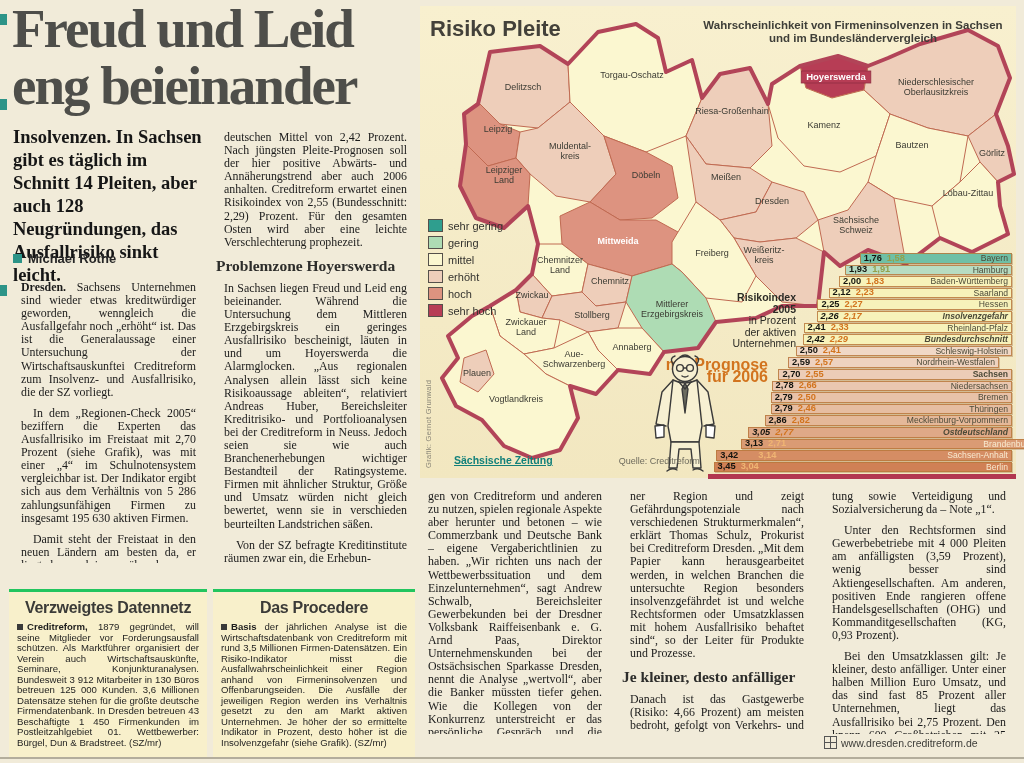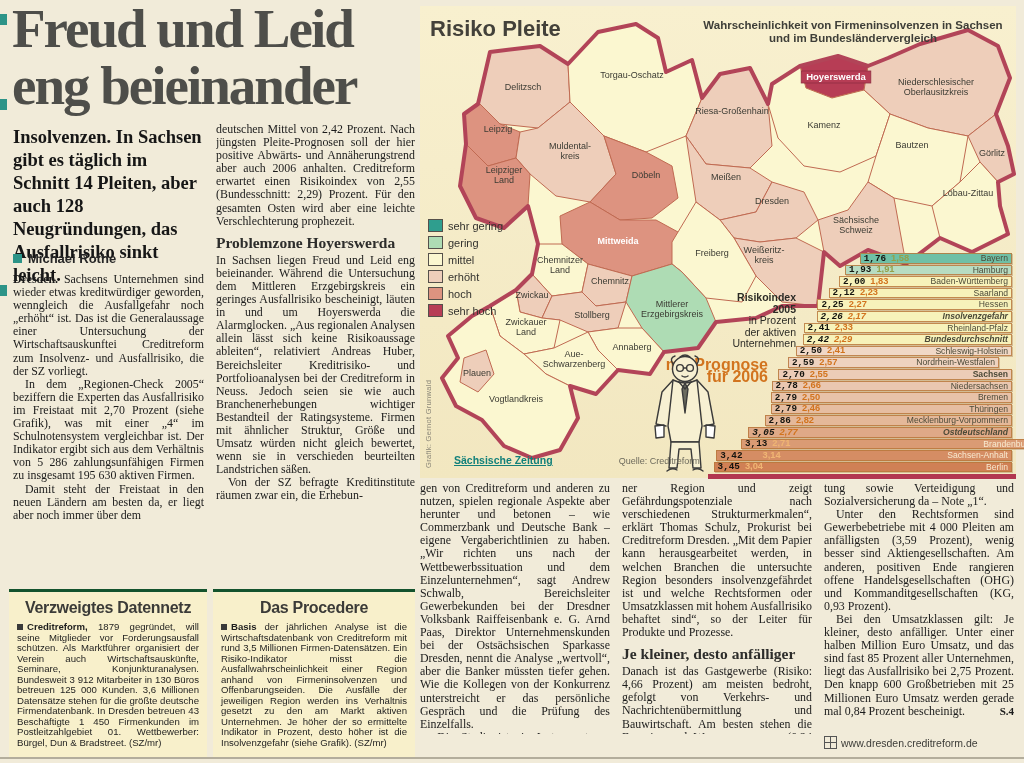--- a/index.html
+++ b/index.html
@@ -10,33 +10,33 @@
   
   .headline{position:absolute;left:12px;top:0px;width:406px;margin:0;
             font-size:55px;line-height:57px;font-weight:700;color:#4e4e4a;letter-spacing:-2px;}
   .lead{position:absolute;left:13px;top:126px;width:193px;margin:0;
         font-size:18.5px;line-height:23px;font-weight:600;color:#161616;}
   .byline{position:absolute;left:13px;top:251px;font-family:"Liberation Sans",sans-serif;
           font-size:13px;font-weight:700;color:#262626;}
   .byline .sq{display:inline-block;width:9px;height:9px;background:#2d9488;margin-right:6px;}
 
   .col{position:absolute;font-size:11.9px;line-height:13.1px;text-align:justify;overflow:hidden;}
-  .col p{margin:0;text-indent:12px;}
+  .col p{margin:8px;text-indent:12px;}
   .col p.nf{text-indent:0;}
   .col .subhead{margin:6px 0 3px;text-indent:0;font-size:15.5px;line-height:17px;
                 font-weight:700;color:#2d2d2b;text-align:left;}
   .col .pageref{float:right;font-weight:700;font-size:11px;}
   .col1{left:13px;top:273px;width:191px;height:290px;}
   .col2{left:216px;top:123px;width:199px;height:442px;}
   .bcol{top:482px;width:190px;height:252px;}
   .b1{left:420px;} .b2{left:622px;} .b3{left:824px;}
 
   
   .infobox{position:absolute;top:589px;height:168px;background:#f8f0cb;
-           border-top:3px solid #14532d;padding:4px 8px 4px 8px;box-sizing:border-box;
+           border-top:3px solid #22c55e;padding:4px 8px 4px 8px;box-sizing:border-box;
            font-family:"Liberation Sans",sans-serif;}
   .box1{left:9px;width:198px;} .box2{left:213px;width:202px;}
   .infobox h2{margin:3px 0 5px;text-align:center;font-size:16px;color:#3b3b38;letter-spacing:-0.3px;}
   .infobox p{margin:0;font-size:9.6px;line-height:10.5px;color:#1e1e1e;text-align:justify;}
   .infobox .bullet{display:inline-block;width:6px;height:6px;background:#3a3a3a;margin-right:4px;}
   .infobox b{font-weight:700;}
 
   
   .graphic{position:absolute;left:420px;top:6px;width:596px;height:472px;
            background:linear-gradient(#f8f0cf,#f2e7c0);font-family:"Liberation Sans",sans-serif;}
@@ -46,21 +46,21 @@
               font-size:11.5px;line-height:13px;font-weight:700;color:#3e3e38;}
   .legend{position:absolute;left:8px;top:211px;}
   .legend-item{display:flex;align-items:center;height:17px;font-size:11px;color:#33322e;}
   .legend-swatch{width:13px;height:11px;border:1px solid #55504a;margin-right:5px;flex:none;}
 
   #chart-layer{position:absolute;left:0;top:0;width:596px;height:472px;}
   .bar-row{position:absolute;height:10.6px;border:1px solid rgba(185,120,60,.85);
            box-sizing:border-box;display:flex;align-items:center;
            box-shadow:1px 1px 0 rgba(140,85,40,.3);}
   .bar-v05{font-weight:700;font-size:9.3px;color:#14140f;margin-left:3px;line-height:1;
-           font-family:Liberation Mono, monospace;}
+           font-family:Liberation Sans, sans-serif;}
   .bar-v06{font-weight:700;font-size:9.3px;margin-left:5px;line-height:1;}
   .bar-name{margin-left:auto;margin-right:3px;font-size:8.6px;color:#4c4a38;white-space:nowrap;line-height:1;}
   .chart-strip{position:absolute;background:#b23650;}
   .note-black{position:absolute;right:220px;top:286px;text-align:right;
               font-size:10.5px;line-height:11.6px;color:#2c2b26;}
   .note-black .nb{font-weight:700;}
   .note-orange{position:absolute;right:248px;top:353px;text-align:right;
                font-size:16px;line-height:11.6px;font-weight:700;color:#d2741e;}
   .credit-vert{position:absolute;left:4px;top:462px;transform:rotate(-90deg);
                transform-origin:0 0;font-size:7.5px;color:#8b8778;letter-spacing:.3px;white-space:nowrap;}

